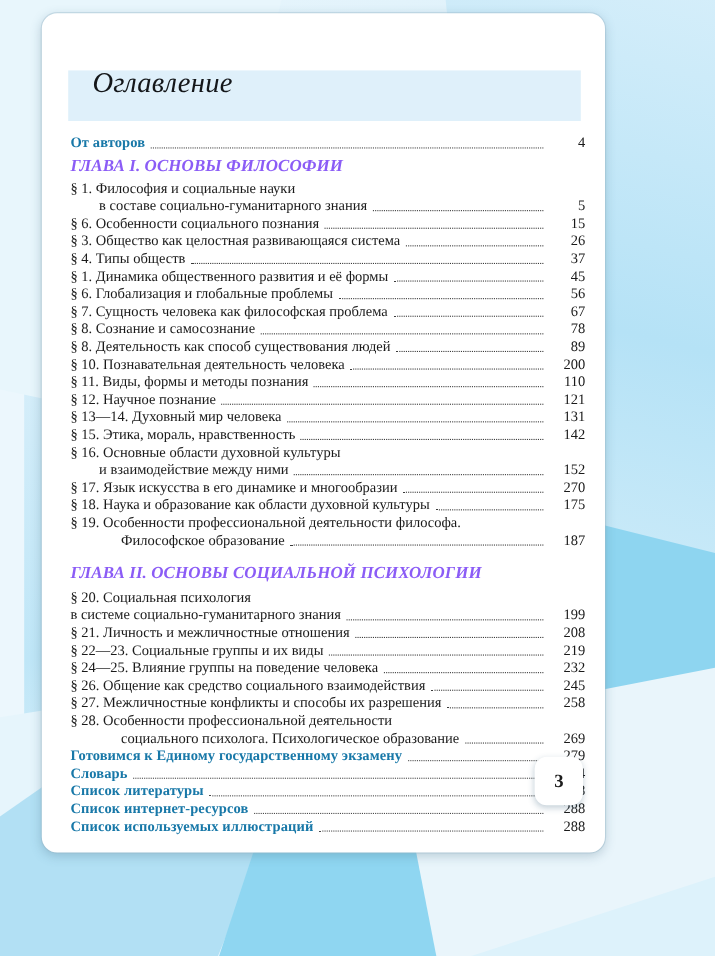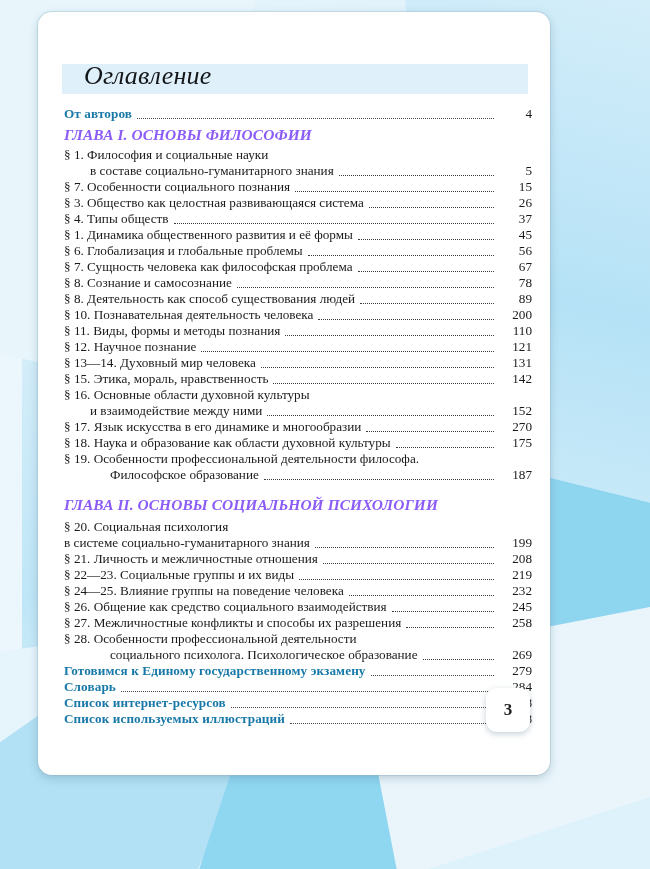--- a/index.html
+++ b/index.html
@@ -102,21 +102,21 @@
   #page-inner {
     position: absolute;
     left: 26px;
     right: 16px;
     top: 52px;
   }
 
   
   .title-band {
     background: #dff0fa;
-    height: 30px;
+    height: 46px;
     width: 466px;
     margin-left: -2px;
     position: relative;
   }
   .title-band .ttl {
     position: absolute;
     left: 22px;
     top: -3px;
     font-size: 26px;
     font-style: italic;
@@ -233,21 +233,21 @@
           <span class="label">§ 1. Философия и социальные науки</span>
           <span class="dots"></span>
           <span class="pg"></span>
         </div>
         <div class="row indent1">
           <span class="label">в составе социально-гуманитарного знания</span>
           <span class="dots"></span>
           <span class="pg">5</span>
         </div>
         <div class="row">
-          <span class="label">§ 7. Особенности социального познания</span>
+          <span class="label">§ 6. Особенности социального познания</span>
           <span class="dots"></span>
           <span class="pg">15</span>
         </div>
         <div class="row">
           <span class="label">§ 3. Общество как целостная развивающаяся система</span>
           <span class="dots"></span>
           <span class="pg">26</span>
         </div>
         <div class="row">
           <span class="label">§ 4. Типы обществ</span>
@@ -384,20 +384,25 @@
           <span class="label">Готовимся к  Единому государственному экзамену</span>
           <span class="dots"></span>
           <span class="pg">279</span>
         </div>
         <div class="row blue">
           <span class="label">Словарь</span>
           <span class="dots"></span>
           <span class="pg">284</span>
         </div>
         <div class="row blue">
+          <span class="label">Список литературы</span>
+          <span class="dots"></span>
+          <span class="pg">288</span>
+        </div>
+        <div class="row blue">
           <span class="label">Список интернет-ресурсов</span>
           <span class="dots"></span>
           <span class="pg">288</span>
         </div>
         <div class="row blue">
           <span class="label">Список используемых иллюстраций</span>
           <span class="dots"></span>
           <span class="pg">288</span>
         </div>
       </div>

